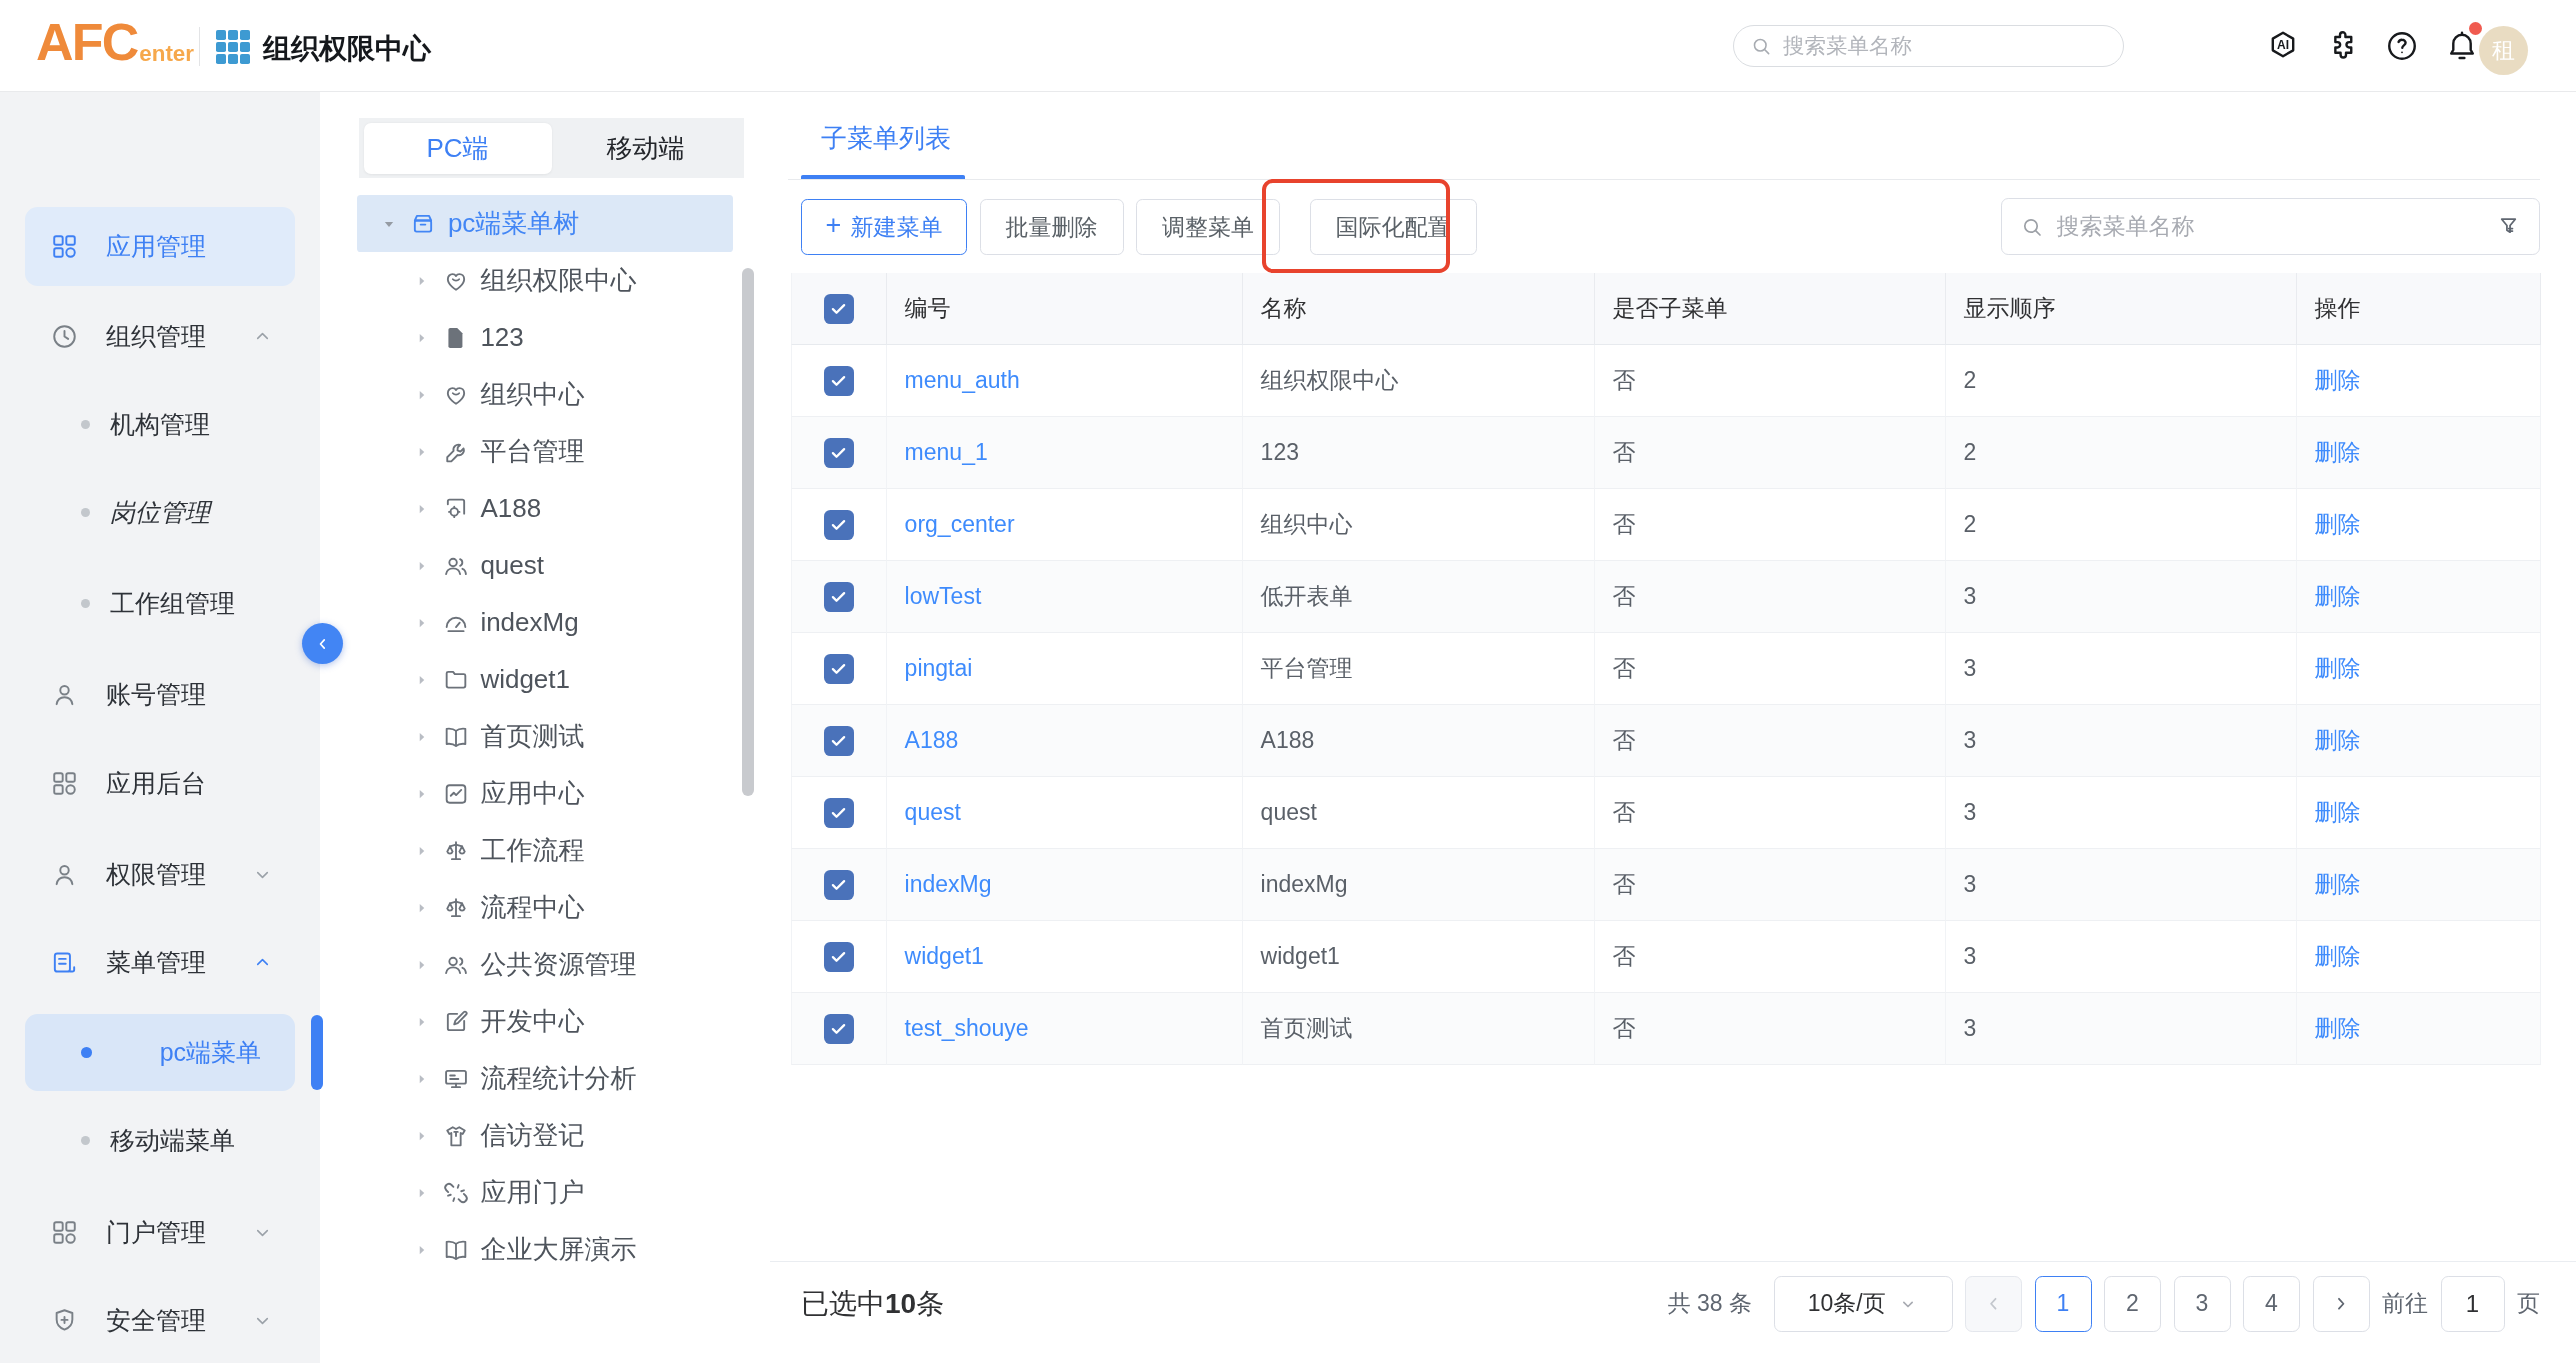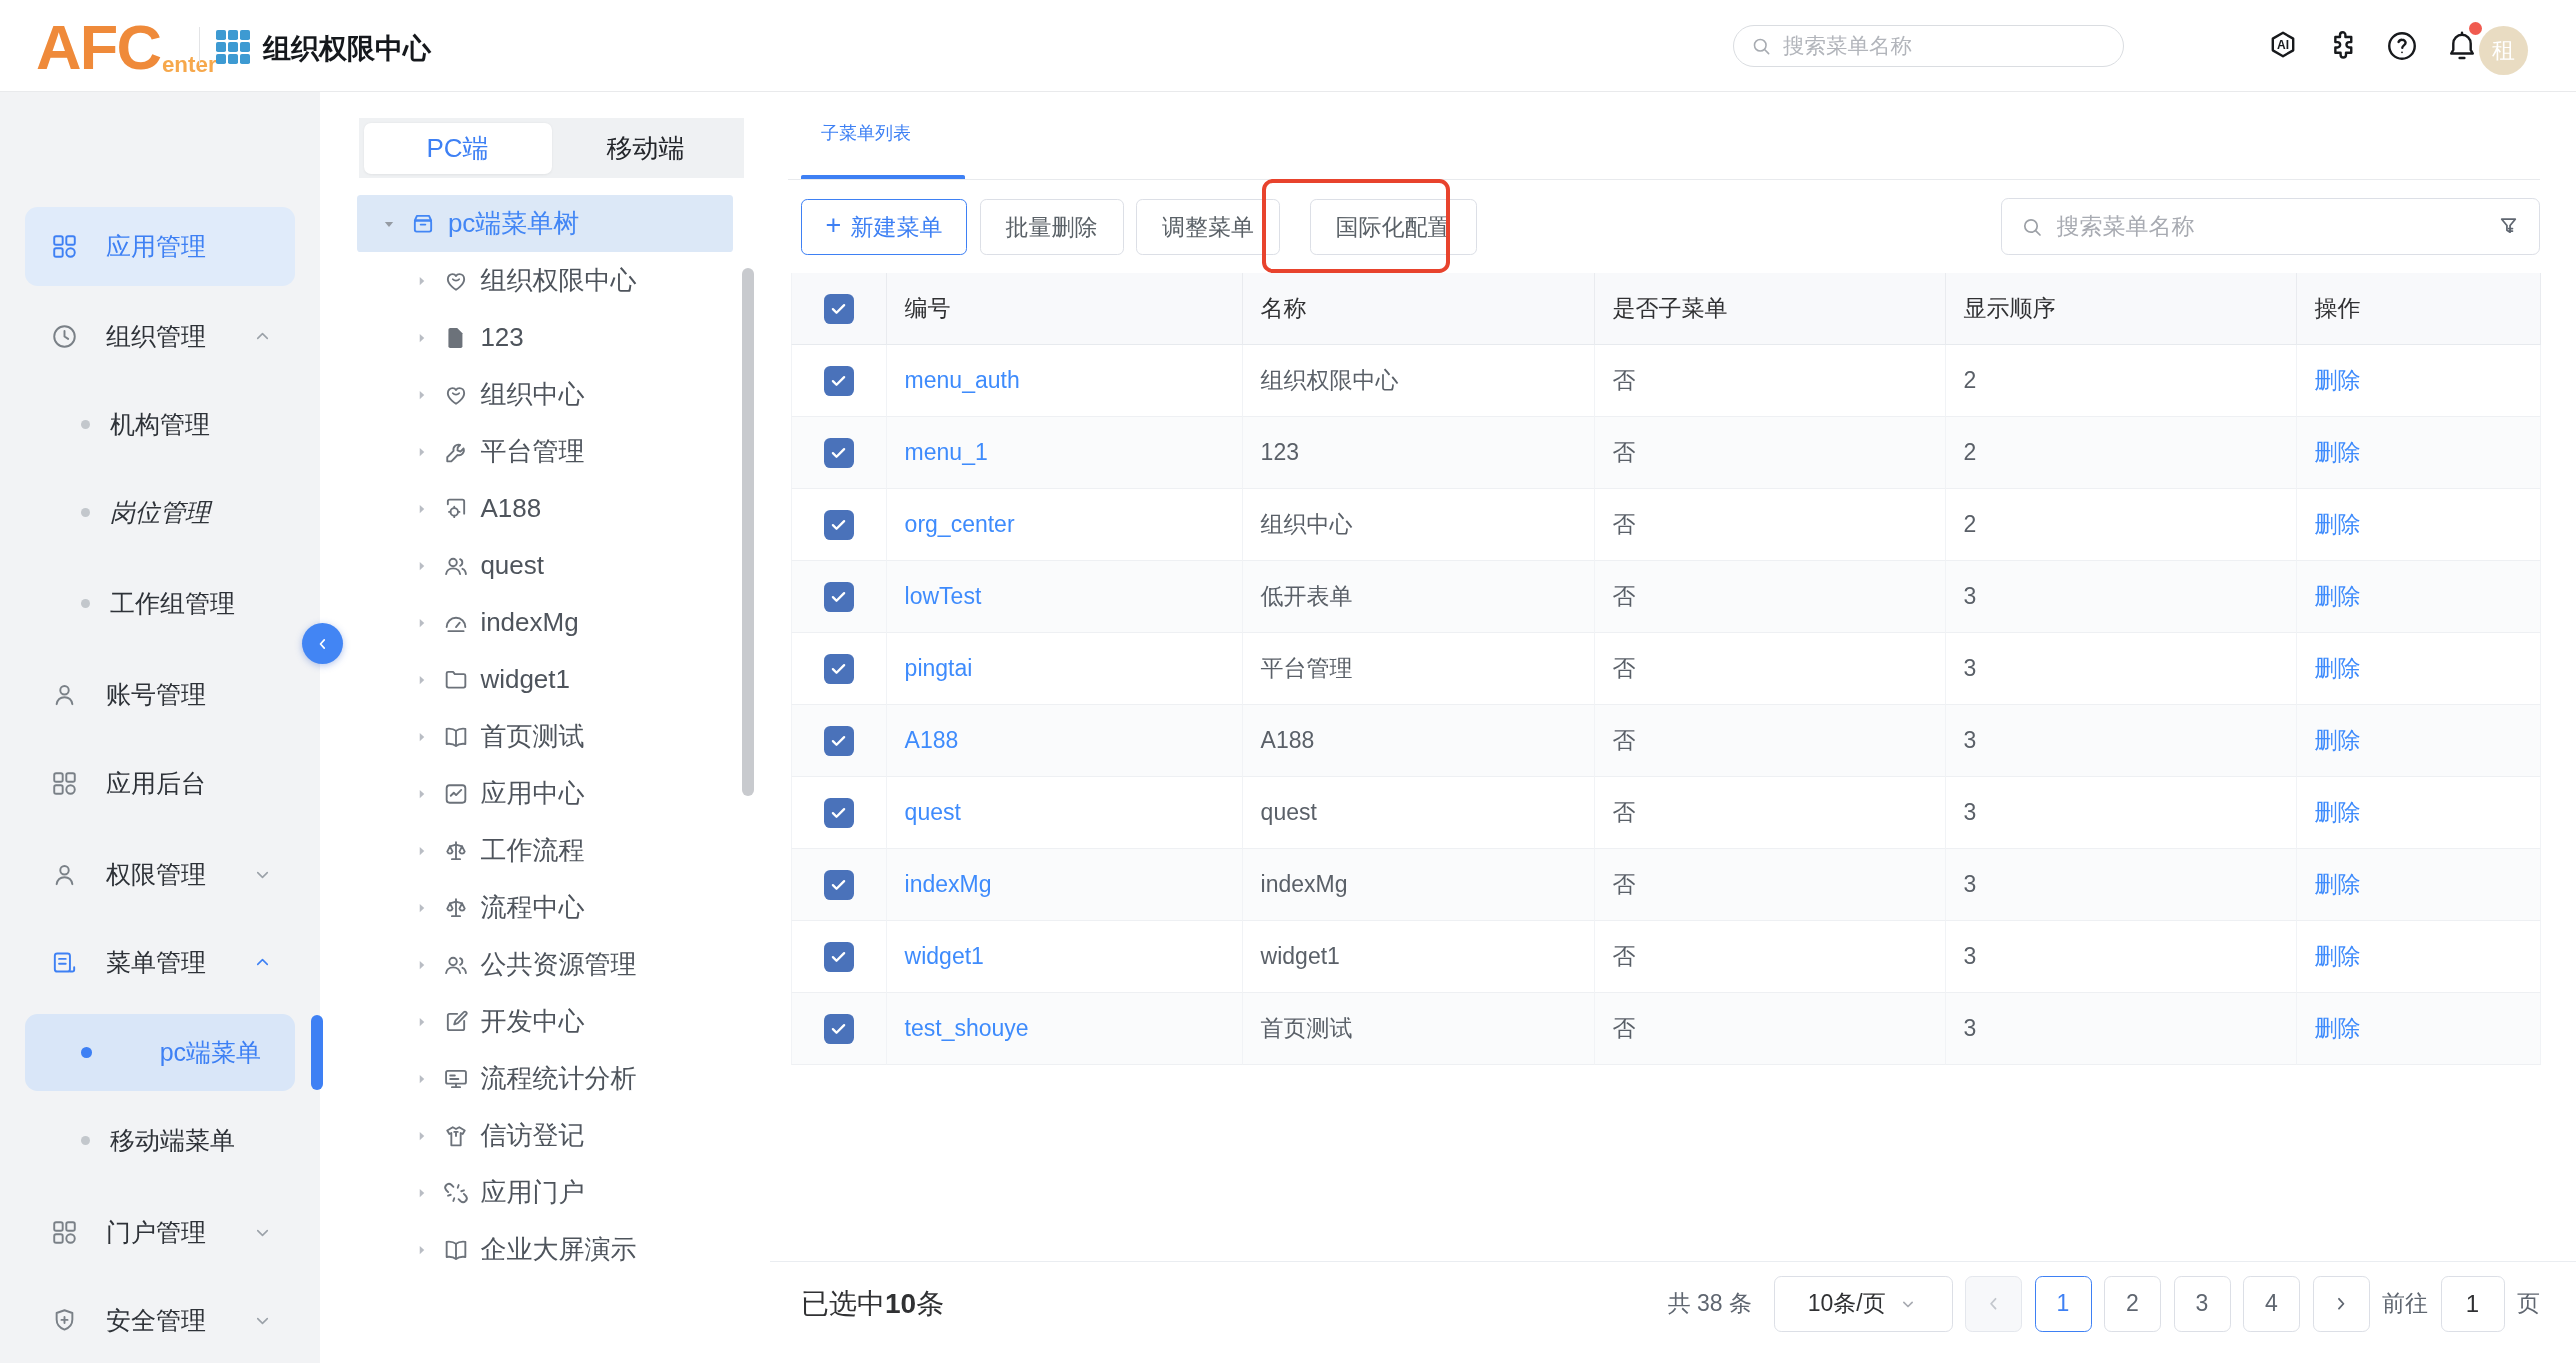--- a/index.html
+++ b/index.html
@@ -4,21 +4,21 @@
 <style>
   * { margin:0; padding:0; box-sizing:border-box; }
   html,body { width:2576px; height:1363px; overflow:hidden; }
   body { font-family:"Liberation Sans", sans-serif; background:#fff; position:relative; color:#2e3238; }
   svg { display:block; }
 
   
   .top-header { position:absolute; left:0; top:0; width:2576px; height:92px; background:#fff;
     border-bottom:0.9px solid #e9eaec; z-index:30; }
   .logo { position:absolute; left:36px; top:16px; display:flex; align-items:flex-end; cursor:pointer; }
-  .logo-main { font-size:63px; font-weight:bold; color:#EF8A3A; letter-spacing:-1.8px; line-height:1; }
+  .logo-main { font-size:52px; font-weight:bold; color:#EF8A3A; letter-spacing:-1.8px; line-height:1; }
   .logo-sub { font-size:22.4px; font-weight:bold; color:#F6A84C; line-height:1; margin-left:1.8px; margin-bottom:2.7px; }
   .h-divider { position:absolute; left:199px; top:27px; width:0.9px; height:39px; background:#e3e4e6; }
   .prod-icon { position:absolute; left:216px; top:30px; width:34px; height:34px;
     display:grid; grid-template-columns:repeat(3,1fr); gap:2.7px; }
   .prod-icon span { background:#3D9AD2; border-radius:1.8px; }
   .page-title { position:absolute; left:263px; top:30px; font-size:28px; font-weight:600; color:#15181c; }
   .h-search { position:absolute; left:1733px; top:25px; width:391px; height:42px; border:1.8px solid #dadde1;
     border-radius:21.5px; display:flex; align-items:center; padding:0 16px; background:#fff; }
   .h-search svg { width:22.4px; height:22.4px; color:#a7abb1; }
   .h-search input { border:none; outline:none; font-size:21.5px; color:#303133; margin-left:10.7px; width:296px;
@@ -76,21 +76,21 @@
   .t-icon { width:28px; height:28px; margin-left:10.7px; color:#6C727A; flex:none; }
   .t-icon svg { width:28px; height:28px; }
   .tree-row.root .t-icon { color:#4286F5; }
   .t-label { font-size:26px; color:#4E545C; margin-left:10.7px; white-space:nowrap; }
   .tree-row.root .t-label { color:#4286F5; }
   .tree-scrollbar { position:absolute; left:422px; top:176px; width:11.6px; height:528px; border-radius:6.3px;
     background:#C8CACE; cursor:pointer; }
 
   
   .main-panel { position:absolute; left:770px; top:92px; width:1806px; height:1271px; background:#fff; }
-  .main-tab { position:absolute; left:51px; top:29px; font-size:18px; color:#3E80F4; font-weight:500; cursor:pointer; }
+  .main-tab { position:absolute; left:51px; top:29px; font-size:26px; color:#3E80F4; font-weight:500; cursor:pointer; }
   .tab-underline { position:absolute; left:31px; top:83px; width:164px; height:4.5px; background:#3E80F4; border-radius:1.8px; }
   .tab-line { position:absolute; left:18px; top:87px; width:1752px; height:0.9px; background:#E8EAED; }
   .toolbar { position:absolute; left:31px; top:107px; height:56px; display:flex; gap:12.5px; }
   .btn { height:56px; border-radius:6.3px; border:1.3px solid #DCDFE6; background:#fff; font-size:23px; color:#5A6167;
     display:flex; align-items:center; justify-content:center; padding:0 25px; cursor:pointer;
     font-family:"Liberation Sans", sans-serif; white-space:nowrap; }
   .btn.primary { border-color:#3E80F4; color:#3E80F4; width:166px; padding:0; }
   .btn.primary .plus { font-size:27px; margin-right:9px; font-weight:400; line-height:1; margin-top:-2.7px; }
   .btn.i18n { margin-left:17px; width:167px; padding:0; }
   .red-box { position:absolute; left:492px; top:87px; width:188px; height:94px; border:4.5px solid #E8432D;

